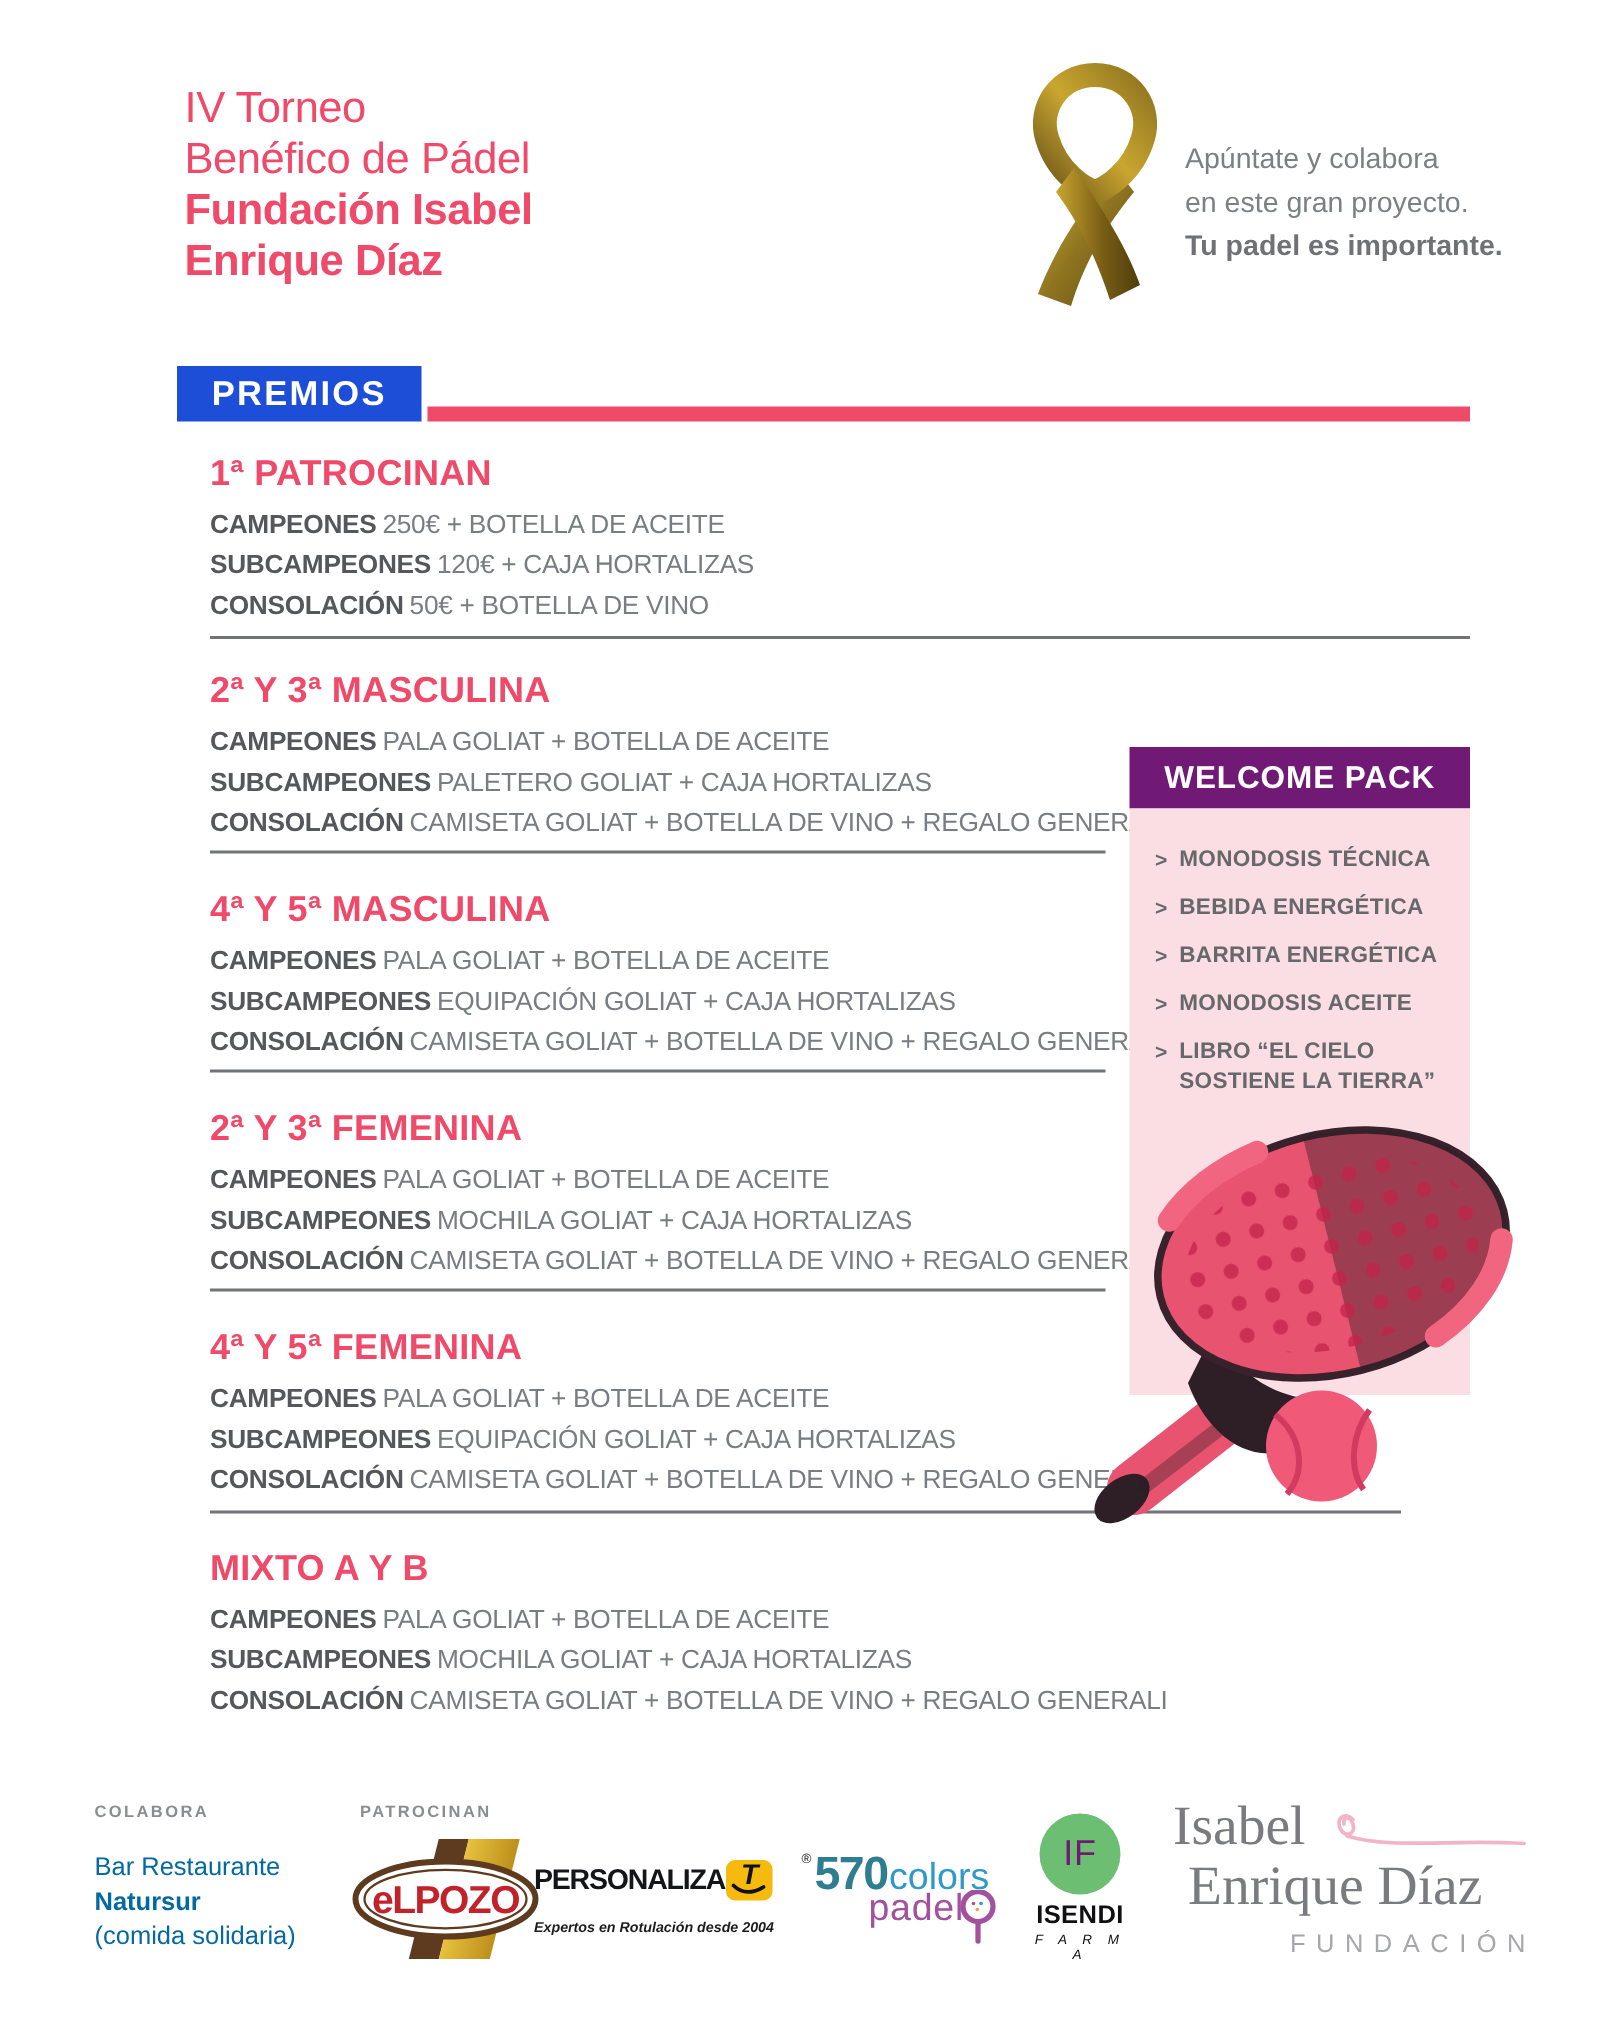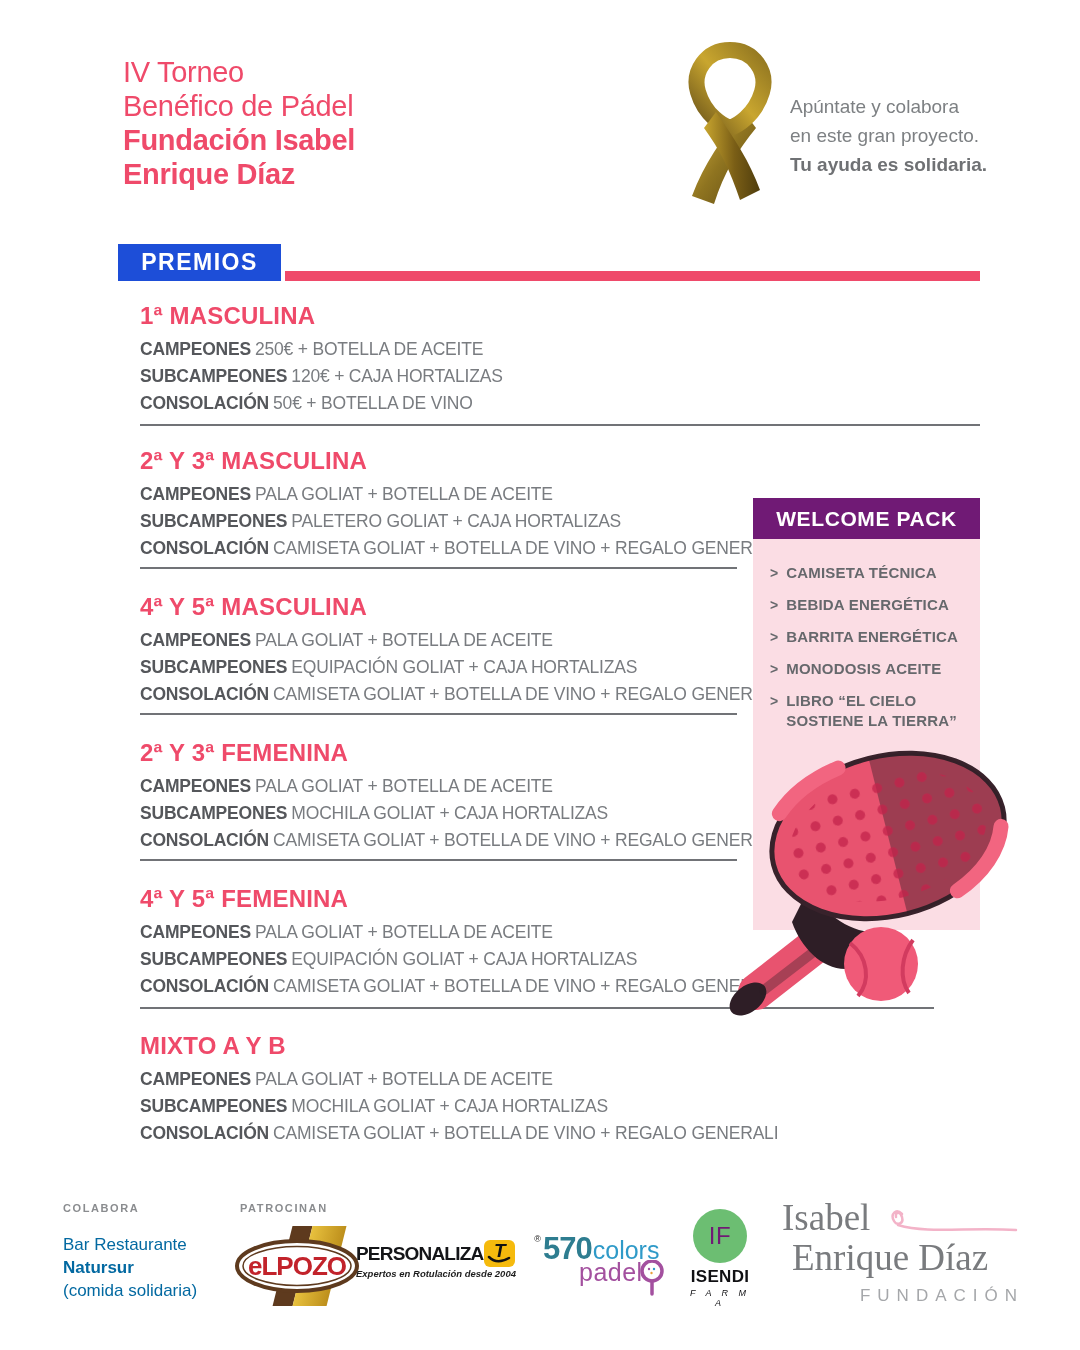--- a/index.html
+++ b/index.html
@@ -64,21 +64,21 @@
   .logo-elpozo { position:absolute; left:233px; top:1224px; width:130px; height:84px; }
 
   .logo-personaliza { position:absolute; left:356px; top:1240px; width:175px; }
   .lp-row { display:flex; align-items:center; position:relative; }
   .lp-word { font-size:19px; font-weight:bold; color:#141518; letter-spacing:-0.8px; }
   .lp-tbox { width:31px; height:27px; background:#F5BA0D; border-radius:6px; margin-left:1px;
     position:relative; display:flex; align-items:flex-start; justify-content:center; }
   .lp-tbox .t { font-size:19px; font-weight:bold; color:#111; line-height:21px; font-style:italic; }
   .lp-tbox svg { position:absolute; left:3px; bottom:2px; }
   .lp-reg { font-size:9px; color:#222; position:absolute; right:-10px; top:-6px; }
-  .lp-tag { margin-top:1px; font-size:9.5px; font-weight:bold; font-style:italic; color:#1c1c1c; }
+  .lp-tag { margin-top:13px; font-size:9.5px; font-weight:bold; font-style:italic; color:#1c1c1c; }
 
   .logo-360 { position:absolute; left:543px; top:1231px; width:130px; }
   .l360-row1 { display:flex; align-items:baseline; }
   .l360-360 { font-size:31px; font-weight:bold; color:#2E7D90; letter-spacing:-1px; }
   .l360-colors { font-size:25px; color:#2F9AC8; margin-left:1px; }
   .l360-row2 { display:flex; margin-left:36px; margin-top:-9px; align-items:flex-start; }
   .l360-padel { font-size:25px; color:#A3509F; letter-spacing:0.5px; }
   .l360-racket { margin-left:-4px; margin-top:2px; }
 
   .logo-isendi { position:absolute; left:686px; top:1209px; width:68px; text-align:center; }
@@ -128,30 +128,30 @@
       </defs>
       <path d="M66,72 C44,98 26,124 14,156 L36,164 C46,132 60,110 78,88 Z" fill="url(#gold1)"></path>
       <path d="M52,10 C28,10 14,32 20,52 C27,76 46,86 52,88 C58,86 77,76 84,52 C90,32 76,10 52,10 Z" fill="none" stroke="url(#gold3)" stroke-width="16"></path>
       <path d="M38,72 C56,98 72,122 82,150 L62,160 C52,130 42,110 26,88 Z" fill="url(#gold2)"></path>
     </svg>
   </div>
 
   <div class="cta-block">
     <div class="cta-line">Apúntate y colabora</div>
     <div class="cta-line">en este gran proyecto.</div>
-    <div class="cta-line bold">Tu ayuda es solidaria.</div>
+    <div class="cta-line bold">Tu padel es importante.</div>
   </div>
 
   <div class="premios-box">
     <span>PREMIOS</span>
   </div>
   <div class="premios-rule"></div>
 
   <section class="prize" style="top:303px">
-    <h2 class="prize-title">1ª MASCULINA</h2>
+    <h2 class="prize-title">1ª PATROCINAN</h2>
     <div class="prize-lines">
       <div class="prize-line"><span class="lbl">CAMPEONES</span><span class="val">250€ + BOTELLA DE ACEITE</span></div>
       <div class="prize-line"><span class="lbl">SUBCAMPEONES</span><span class="val">120€ + CAJA HORTALIZAS</span></div>
       <div class="prize-line"><span class="lbl">CONSOLACIÓN</span><span class="val">50€ + BOTELLA DE VINO</span></div>
     </div>
   </section>
 
   <section class="prize" style="top:448px">
     <h2 class="prize-title">2ª Y 3ª MASCULINA</h2>
     <div class="prize-lines">
@@ -203,21 +203,21 @@
   <div class="divider d4"></div>
   <div class="divider d5"></div>
 
   <aside class="wpack">
     <div class="wpack-head">
       <span>WELCOME PACK</span>
     </div>
     <div class="wpack-body">
       <div class="wpack-item">
         <span class="chev">&gt;</span>
-        <span class="txt">CAMISETA TÉCNICA</span>
+        <span class="txt">MONODOSIS TÉCNICA</span>
       </div>
       <div class="wpack-item">
         <span class="chev">&gt;</span>
         <span class="txt">BEBIDA ENERGÉTICA</span>
       </div>
       <div class="wpack-item">
         <span class="chev">&gt;</span>
         <span class="txt">BARRITA ENERGÉTICA</span>
       </div>
       <div class="wpack-item">

